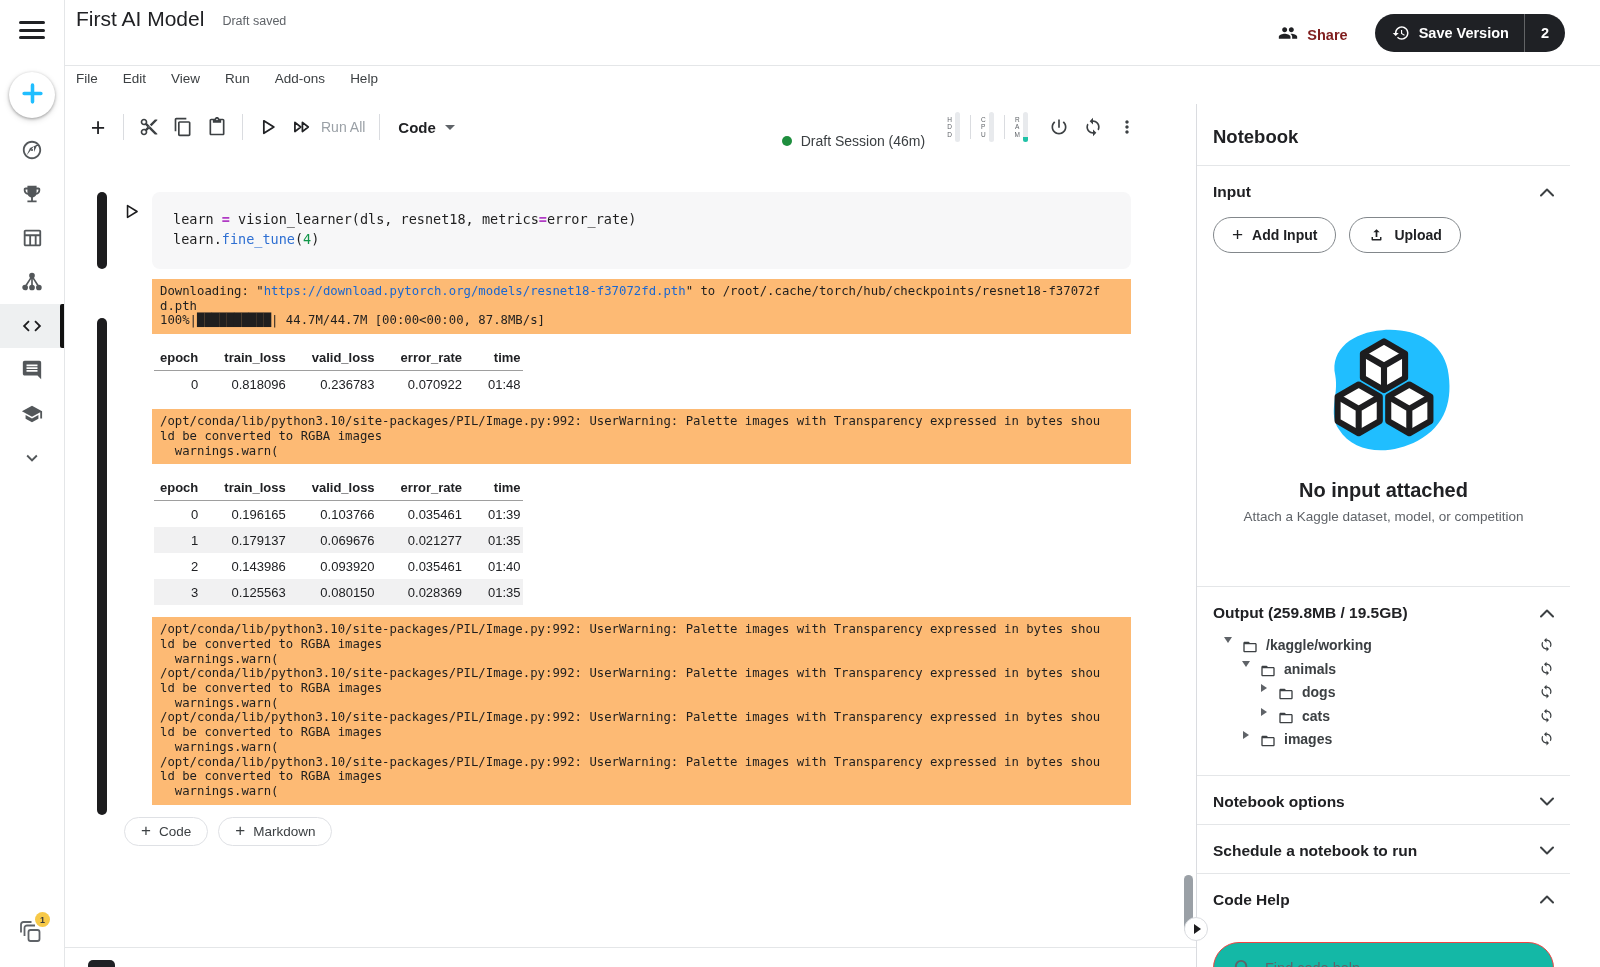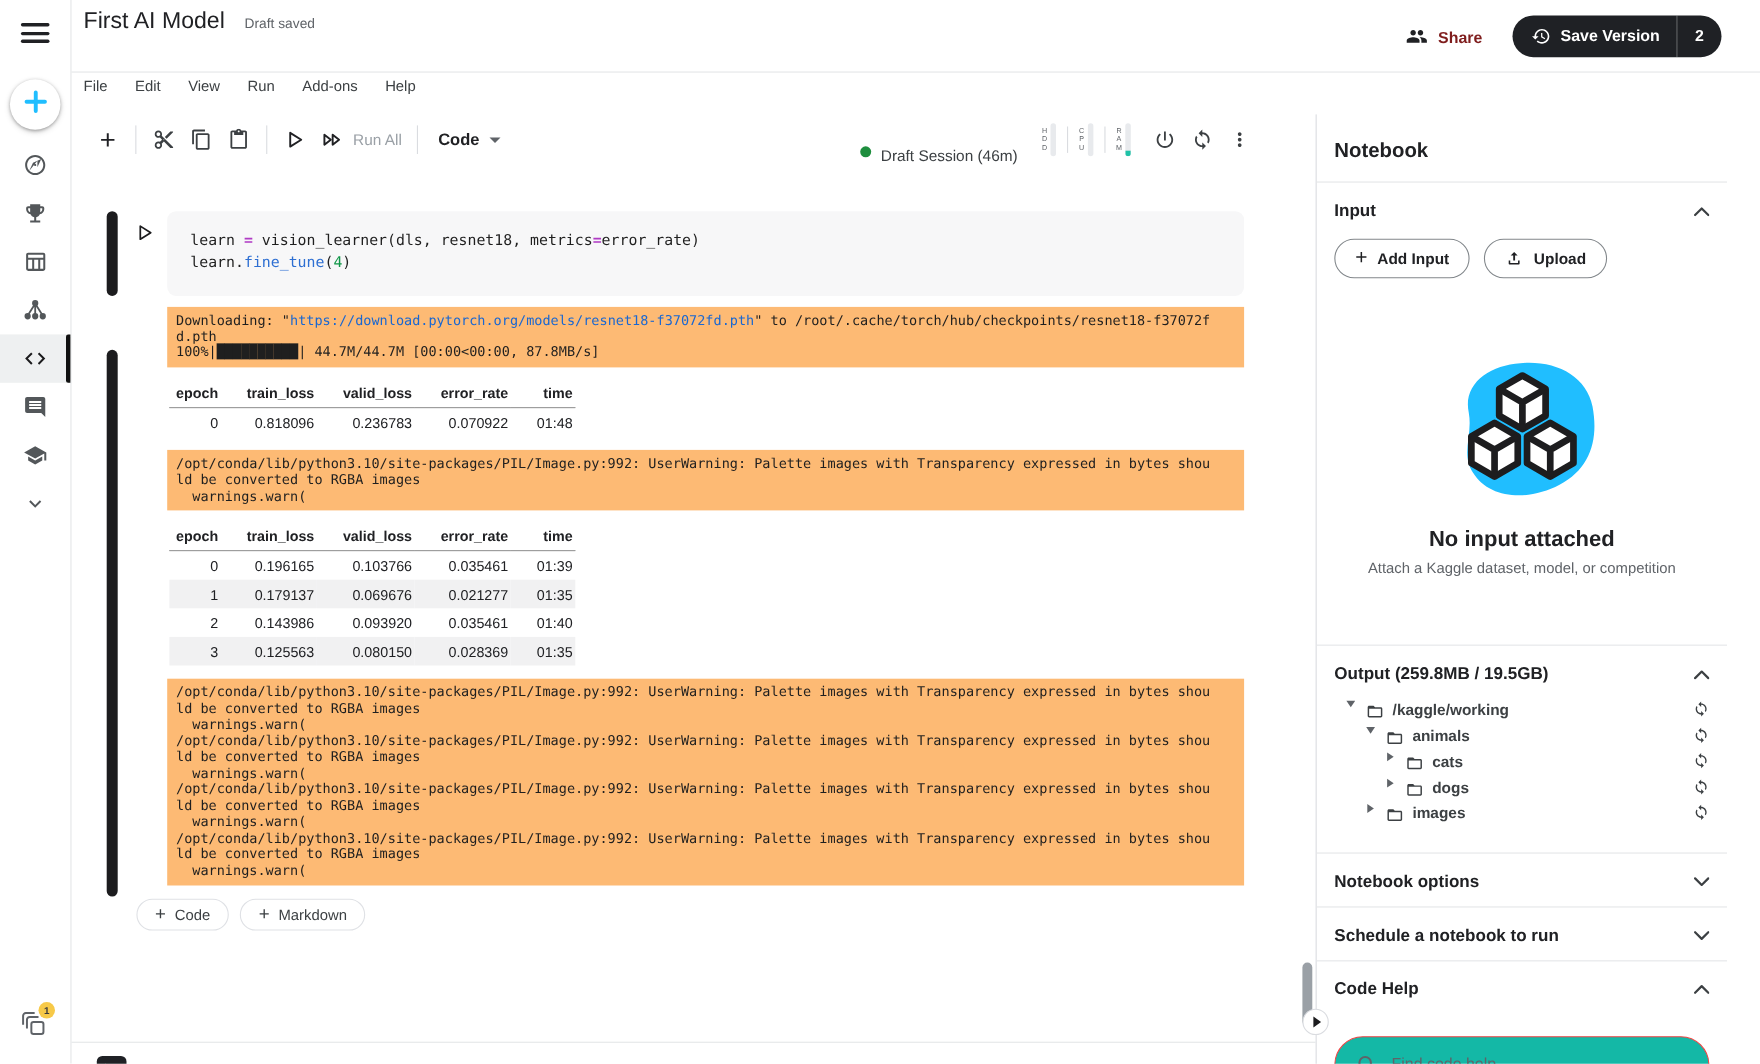--- a/index.html
+++ b/index.html
@@ -62,21 +62,21 @@
   .tb-btn svg { width:20px; height:20px; fill:#3c4043; }
   .tb-btn svg.stroke { fill:none; stroke:#202124; stroke-width:2.1; stroke-linejoin:round; }
   .tb-plus { font-size:25px; font-weight:400; color:#202124; line-height:20px; }
   .tb-div { width:1px; height:26px; background:#dadce0; margin:0 8px; }
   .runall-label { font-size:14px; color:#9aa0a6; margin:0 6px 0 2px; }
   .cell-type { display:flex; align-items:center; gap:9px; margin-left:10px; cursor:pointer; }
   .cell-type span { font-size:15px; font-weight:700; color:#202124; }
   .caret-down-sm { width:0; height:0; border-left:5px solid transparent; border-right:5px solid transparent;
     border-top:5px solid #5f6368; }
   .tb-right { margin-left:auto; display:flex; align-items:center; }
-  .session { display:flex; align-items:flex-start; gap:9px; margin-right:22px; cursor:pointer;margin-top:28px; }
+  .session { display:flex; align-items:center; gap:9px; margin-right:22px; cursor:pointer;margin-top:28px; }
   .session-dot { width:10px; height:10px; border-radius:50%; background:#1e8e3e; }
   .session span { font-size:14px; color:#3c4043; }
   .meters { display:flex; align-items:center; gap:10px; margin-right:14px; }
   .meter { display:flex; align-items:center; gap:3px; }
   .meter-label div { font-size:6.5px; line-height:7.5px; color:#5f6368; text-align:center; }
   .meter-bar { width:5px; height:30px; background:#e8eaed; border-radius:3px; position:relative; overflow:hidden; }
   .meter-fill { position:absolute; bottom:0; left:0; width:100%; height:5px; background:#1fc2a7; }
   .meter-div { width:1px; height:24px; background:#dadce0; }
 
   
@@ -566,35 +566,35 @@
                 </svg>
               </span>
             </div>
             <div class="tree-row" style="padding-left: 44px;">
               <span class="tw-caret right">
                 <i></i>
               </span>
               <span class="tree-folder"><svg viewBox="0 0 24 24">
                   <path d="M10 4H4c-1.1 0-1.99.9-1.99 2L2 18c0 1.1.9 2 2 2h16c1.1 0 2-.9 2-2V8c0-1.1-.9-2-2-2h-8l-2-2zm10 14H4V8h16v10z"></path>
                 </svg></span>
-              <span class="tree-label">cats</span>
+              <span class="tree-label">dogs</span>
               <span class="tree-sync">
                 <svg viewBox="0 0 24 24">
                   <path d="M12 4V1L8 5l4 4V6c3.31 0 6 2.69 6 6 0 1.01-.25 1.97-.7 2.8l1.46 1.46C19.54 15.03 20 13.57 20 12c0-4.42-3.58-8-8-8zm0 14c-3.31 0-6-2.69-6-6 0-1.01.25-1.97.7-2.8L5.24 7.74C4.46 8.97 4 10.43 4 12c0 4.42 3.58 8 8 8v3l4-4-4-4v3z"></path>
                 </svg>
               </span>
             </div>
             <div class="tree-row" style="padding-left: 44px;">
               <span class="tw-caret right">
                 <i></i>
               </span>
               <span class="tree-folder"><svg viewBox="0 0 24 24">
                   <path d="M10 4H4c-1.1 0-1.99.9-1.99 2L2 18c0 1.1.9 2 2 2h16c1.1 0 2-.9 2-2V8c0-1.1-.9-2-2-2h-8l-2-2zm10 14H4V8h16v10z"></path>
                 </svg></span>
-              <span class="tree-label">dogs</span>
+              <span class="tree-label">cats</span>
               <span class="tree-sync">
                 <svg viewBox="0 0 24 24">
                   <path d="M12 4V1L8 5l4 4V6c3.31 0 6 2.69 6 6 0 1.01-.25 1.97-.7 2.8l1.46 1.46C19.54 15.03 20 13.57 20 12c0-4.42-3.58-8-8-8zm0 14c-3.31 0-6-2.69-6-6 0-1.01.25-1.97.7-2.8L5.24 7.74C4.46 8.97 4 10.43 4 12c0 4.42 3.58 8 8 8v3l4-4-4-4v3z"></path>
                 </svg>
               </span>
             </div>
             <div class="tree-row" style="padding-left: 26px;">
               <span class="tw-caret right">
                 <i></i>
               </span>

